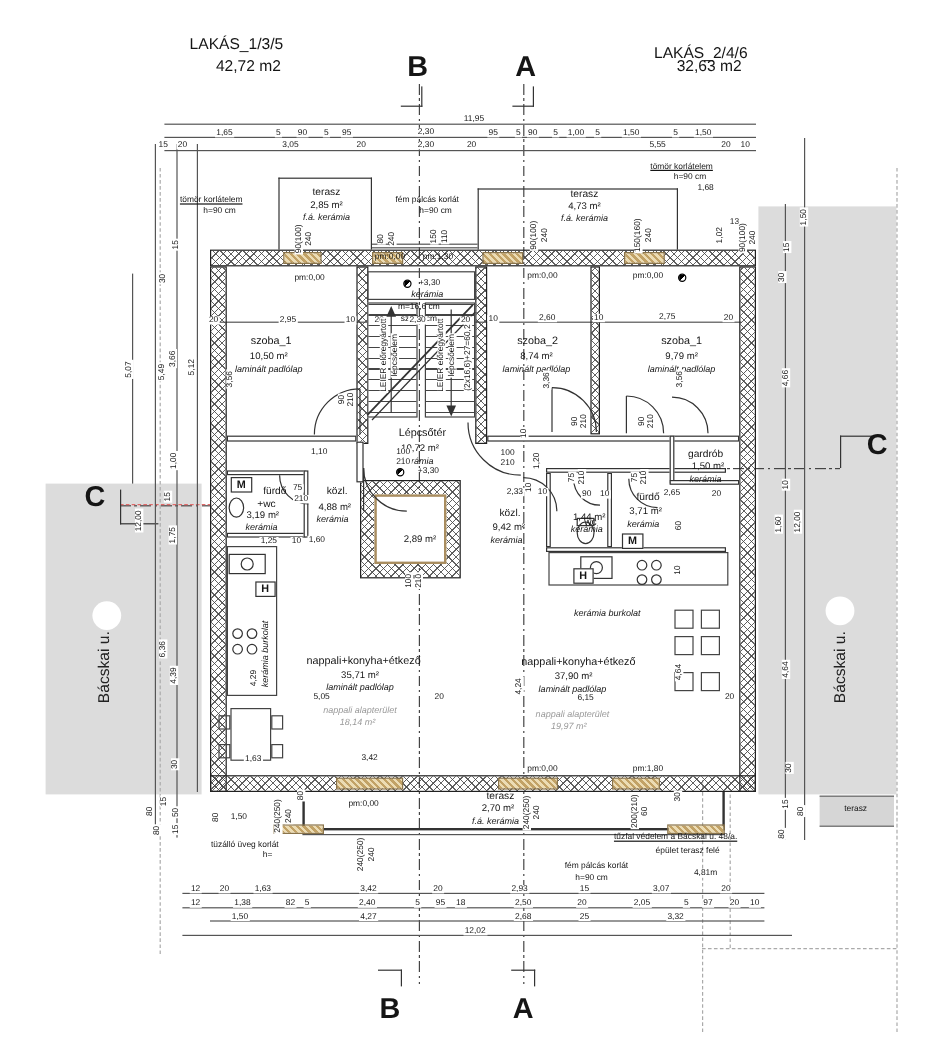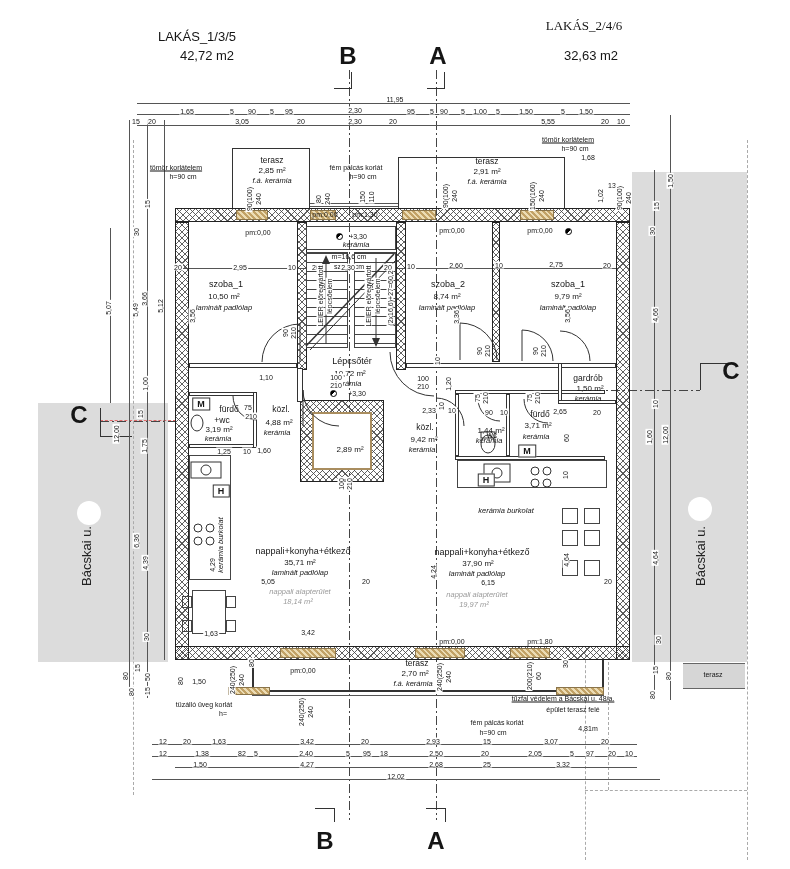--- a/index.html
+++ b/index.html
@@ -193,39 +193,39 @@
   </svg>
 
   <div class="abs lm" style="left:336px;top:233px;"></div>
   <div class="abs lm" style="left:330px;top:390px;"></div>
   <div class="abs lm" style="left:565px;top:228px;"></div>
 
 
   <div id="labels">
       <span class="lb h1" style="left: 197px; top: 36px;">LAKÁS_1/3/5</span>
       <span class="lb h1" style="left: 207px; top: 55px;">42,72 m2</span>
-      <span class="lb h1" style="left: 584px; top: 25px; font-family: Liberation Serif, serif;">LAKÁS_2/4/6</span>
+      <span class="lb h1" style="left: 584px; top: 44px;">LAKÁS_2/4/6</span>
       <span class="lb h1" style="left: 591px; top: 55px;">32,63 m2</span>
       <span class="lb sec" style="left: 348px; top: 56px;">B</span>
       <span class="lb sec" style="left: 438px; top: 56px;">A</span>
       <span class="lb sec" style="left: 325px; top: 841px;">B</span>
       <span class="lb sec" style="left: 436px; top: 841px;">A</span>
       <span class="lb sec" style="left: 79px; top: 415px;">C</span>
       <span class="lb sec" style="left: 731px; top: 371px;">C</span>
       <span class="lb st" style="left: 86px; top: 556px;">Bácskai u.</span>
       <span class="lb st" style="left: 700px; top: 556px;">Bácskai u.</span>
       <span class="lb ntu" style="left: 176px; top: 167px;">tömör korlátelem</span>
       <span class="lb nt" style="left: 183px; top: 176px;">h=90 cm</span>
       <span class="lb rm2" style="left: 272px; top: 160px;">terasz</span>
       <span class="lb ar" style="left: 272px; top: 171px;">2,85 m²</span>
       <span class="lb fl" style="left: 272px; top: 181px;">f.á. kerámia</span>
       <span class="lb nt" style="left: 356px; top: 167px;">fém pálcás korlát</span>
       <span class="lb nt" style="left: 363px; top: 176px;">h=90 cm</span>
       <span class="lb rm2" style="left: 487px; top: 161px;">terasz</span>
-      <span class="lb ar" style="left: 487px; top: 172px;">2,91 m²</span>
+      <span class="lb ar" style="left: 487px; top: 172px;">4,73 m²</span>
       <span class="lb fl" style="left: 487px; top: 182px;">f.á. kerámia</span>
       <span class="lb ntu" style="left: 568px; top: 139px;">tömör korlátelem</span>
       <span class="lb nt" style="left: 575px; top: 148px;">h=90 cm</span>
       <span class="lb dm" style="left: 395px; top: 99px;">11,95</span>
       <span class="lb dm" style="left: 187px; top: 111px;">1,65</span>
       <span class="lb dm" style="left: 232px; top: 111px;">5</span>
       <span class="lb dm" style="left: 252px; top: 111px;">90</span>
       <span class="lb dm" style="left: 272px; top: 111px;">5</span>
       <span class="lb dm" style="left: 289px; top: 111px;">95</span>
       <span class="lb dm" style="left: 355px; top: 110px;">2,30</span>

